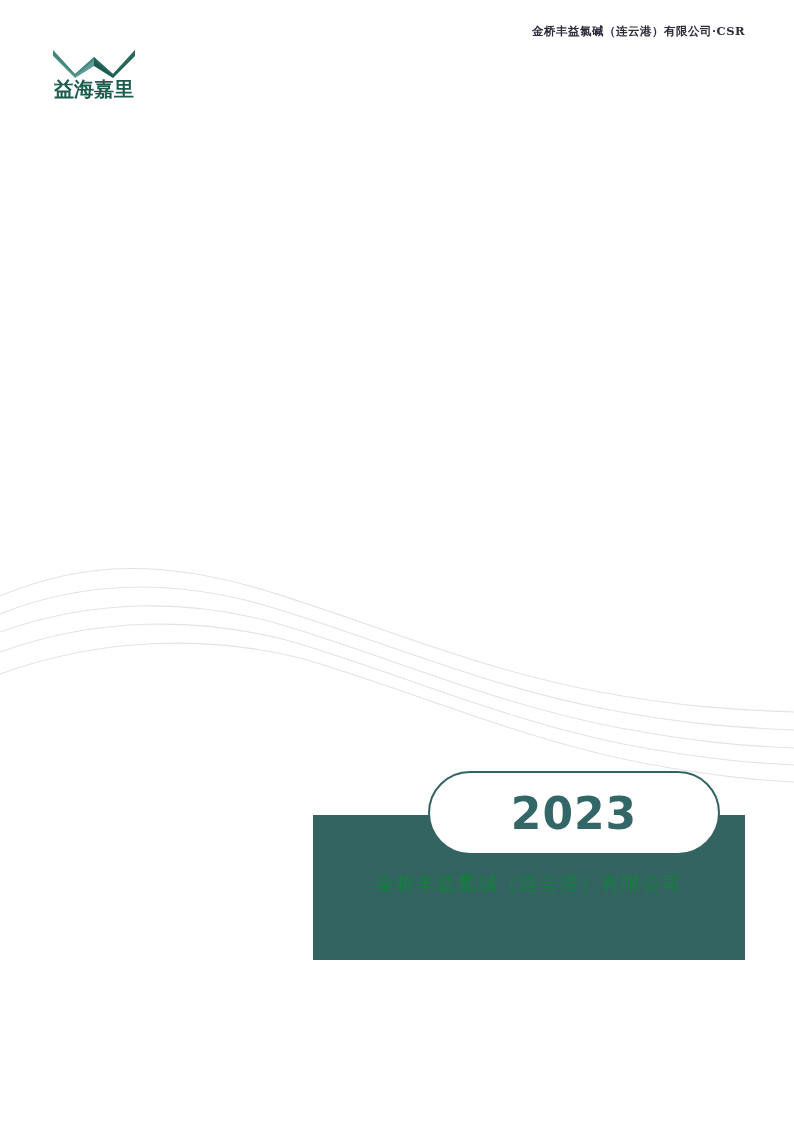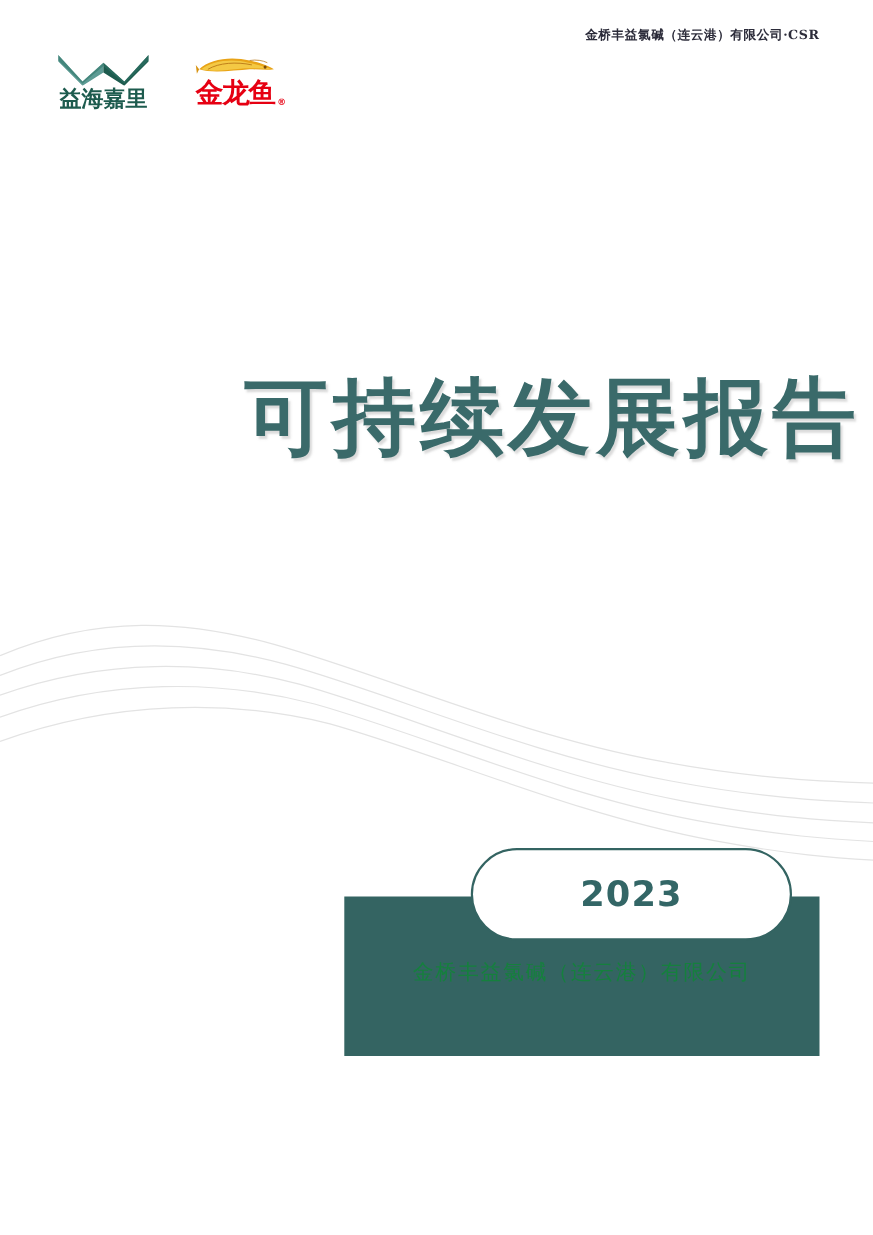--- a/index.html
+++ b/index.html
@@ -153,21 +153,21 @@
     border: 2px solid #346462;
     border-radius: 44px;
     background: #ffffff;
     box-sizing: border-box;
     display: flex;
     align-items: center;
     justify-content: center;
   }
   .year-text {
     font-family: "DejaVu Sans", "Liberation Sans", sans-serif;
-    font-size: 32px;
+    font-size: 44px;
     font-weight: 700;
     color: #336666;
     letter-spacing: 1px;
   }
 </style>
 </head>
 <body>
 
 <div class="page">
 
@@ -179,40 +179,23 @@
       <span class="yhk-mark">
         <svg viewBox="0 0 86 30" width="86" height="30" aria-hidden="true">
           <path d="M2 2 L24 26 L43 9 L43 18 L24 30 L2 8 Z" fill="#5d9b94"></path>
           <path d="M43 9 L62 26 L84 2 L84 8 L62 30 L43 18 Z" fill="#1d5b4e"></path>
           <path d="M2 2 L24 26 L43 9 L62 26 L84 2 L84 7 L62 28 L43 12 L24 28 L2 7 Z" fill="#2f7468" opacity="0.55"></path>
         </svg>
       </span>
       <span class="yhk-text">益海嘉里</span>
     </div>
 
-    <div class="logo-jly">
-      <span class="jly-fish">
-        <svg viewBox="0 0 74 22" width="74" height="22" aria-hidden="true">
-          <path d="M4 13 C14 3, 34 1, 50 5 C60 7, 68 10, 72 13 C66 14, 58 13, 50 13 C36 14, 16 17, 4 13 Z" fill="#e8a317"></path>
-          <path d="M6 13 C16 5, 34 3, 49 7 C58 9, 65 11, 70 13 C62 12, 54 12, 46 12 C33 13, 17 16, 6 13 Z" fill="#f4c944"></path>
-          <path d="M12 13 C22 7, 38 6, 52 9" stroke="#b87614" stroke-width="0.8" fill="none"></path>
-          <path d="M50 5 C56 4, 62 5, 66 7" stroke="#b87614" stroke-width="0.7" fill="none"></path>
-          <circle cx="64" cy="11" r="1.4" fill="#7a4a08"></circle>
-          <path d="M4 13 L1 9 L2 17 Z" fill="#d89310"></path>
-        </svg>
-      </span>
-      <span class="jly-text">
-        <span>金龙鱼</span>
-        <span class="jly-reg">®</span>
-      </span>
-    </div>
 
   </div>
 
-  <div class="title">可持续发展报告</div>
 
   <div class="waves">
     <svg viewBox="0 0 794 260" width="794" height="260" preserveAspectRatio="none" aria-hidden="true">
       <g fill="none" stroke="#e3e3e3" stroke-width="1.1">
         <path d="M0 56 C90 18, 170 24, 250 46 C350 74, 470 128, 600 152 C680 167, 740 170, 794 172"></path>
         <path d="M0 74 C90 38, 180 42, 260 64 C360 92, 480 146, 610 170 C690 185, 745 188, 794 190"></path>
         <path d="M0 92 C95 58, 190 60, 272 82 C372 110, 492 164, 620 188 C700 203, 750 206, 794 208"></path>
         <path d="M0 112 C100 76, 200 78, 286 100 C386 128, 506 182, 634 206 C710 220, 756 223, 794 225"></path>
         <path d="M0 134 C105 96, 212 96, 300 118 C400 146, 520 200, 648 224 C718 237, 760 240, 794 242"></path>
       </g>

